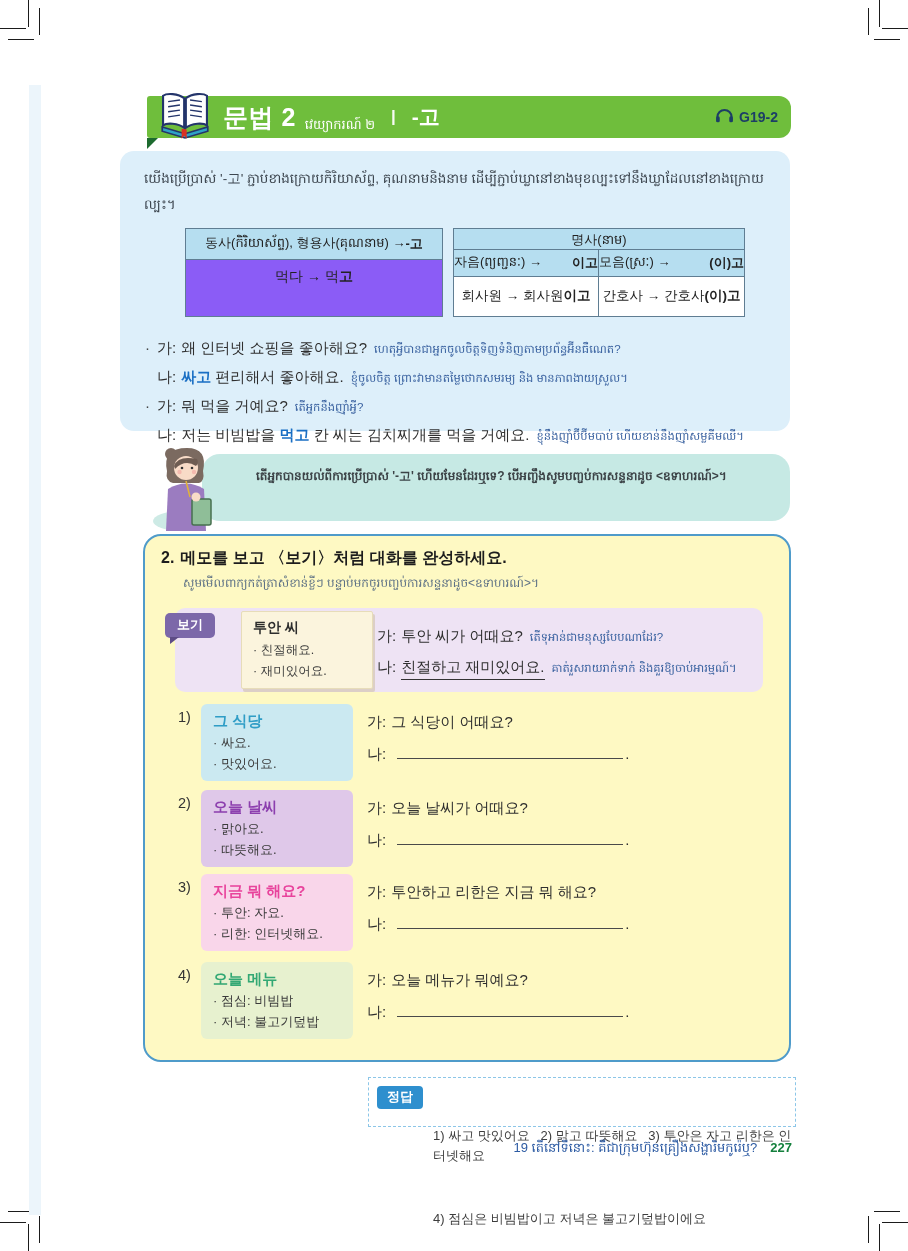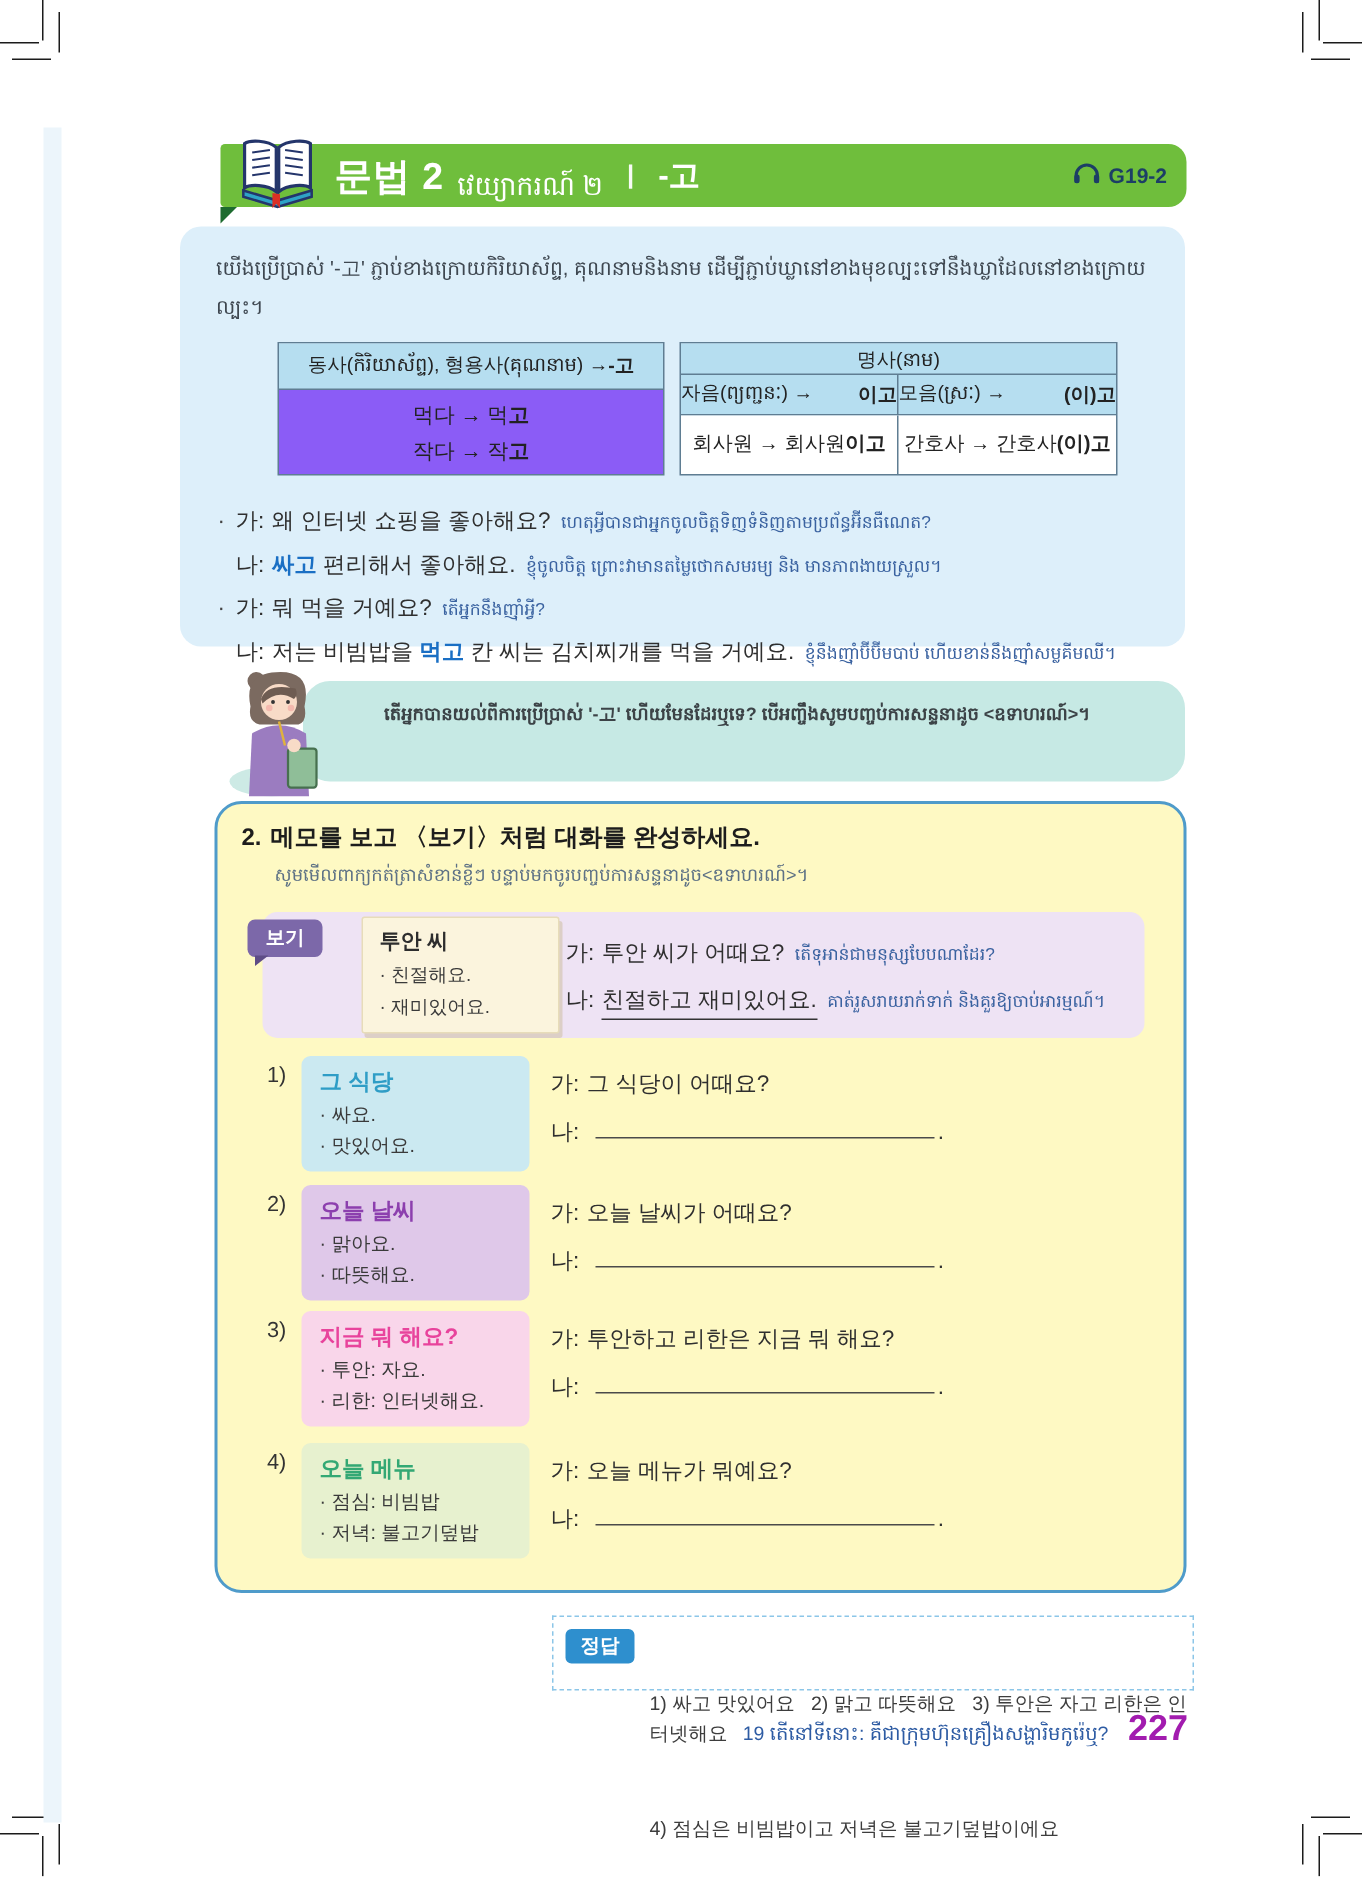--- a/index.html
+++ b/index.html
@@ -14,21 +14,21 @@
   .edge-strip { position:absolute; left:29px; top:85px; width:12px; height:1130px; background:#ecf5fb; }
 
   
   .banner { position:absolute; left:147px; top:96px; width:644px; height:42px;
             background:#6fbe3c; border-radius:3px 12px 12px 3px; display:flex; align-items:center;
             color:#fff; padding-left:76px; }
   .banner-fold { position:absolute; left:147px; top:138px; width:0; height:0;
                  border-top:11px solid #1d6b2f; border-right:11px solid transparent; }
   .book-icon { position:absolute; left:11px; top:-5px; }
   .b-title { font-size:25px; font-weight:bold; letter-spacing:0.5px; }
-  .b-sub { font-size:18px; margin-left:9px; margin-top:16px; }
+  .b-sub { font-size:13px; margin-left:9px; margin-top:16px; }
   .b-div { font-size:17px; margin:0 16px; opacity:.95; font-weight:bold; }
   .b-target { font-size:21px; font-weight:bold; }
   .audio { position:absolute; right:13px; top:0; height:100%; display:flex; align-items:center; gap:5px;
            color:#1c3e66; font-weight:bold; font-size:14px; cursor:pointer; }
 
   
   .intro { position:absolute; left:120px; top:151px; width:670px; height:280px;
            background:#ddeffa; border-radius:14px; padding:15px 22px 0 24px; }
   .intro-desc { font-size:13.5px; color:#3e4750; line-height:1.95; }
   .tables { display:flex; gap:10px; margin:9px 0 0 41px; }
@@ -98,21 +98,21 @@
              border:1.5px dashed #8cc6e8; background:#fff; }
   .ans-chip { position:absolute; left:8px; top:8px; background:#2e8fce; color:#fff; font-size:13px;
               font-weight:bold; padding:2px 10px 3px; border-radius:4px; }
   .ans-text { position:absolute; left:64px; top:6px; font-size:13px; color:#3d3d3d;
               line-height:1.6; white-space:pre-wrap; }
 
   
   .footer { position:absolute; left:290px; top:1139px; width:502px; display:flex;
             justify-content:flex-end; align-items:baseline; gap:13px; }
   .footer-km { font-size:13px; color:#2d5ba3; }
-  .footer-page { font-size:24px; font-weight:bold; color:#a21caf; }
+  .footer-page { font-size:13px; font-weight:bold; color:#15803d; }
 </style>
 </head>
 <body>
 
 <div class="page">
 
   <div class="cm" style="left:28px;top:0;width:1px;height:27px"></div>
   <div class="cm" style="left:39px;top:8px;width:1px;height:27px"></div>
   <div class="cm" style="left:0;top:28px;width:26px;height:1px"></div>
   <div class="cm" style="left:8px;top:39px;width:26px;height:1px"></div>
@@ -163,21 +163,20 @@
     <div class="intro-desc">យើងប្រើប្រាស់ '-고' ភ្ជាប់ខាងក្រោយកិរិយាស័ព្ទ, គុណនាមនិងនាម ដើម្បីភ្ជាប់ឃ្លានៅខាងមុខល្បះទៅនឹងឃ្លាដែលនៅខាងក្រោយល្បះ។</div>
 
     <div class="tables">
       <div class="tbl tbl-l">
         <div class="hd">
           <span>동사(កិរិយាស័ព្ទ), 형용사(គុណនាម) → </span>
             <span class="bold">-고</span>
         </div>
         <div class="bd">
           <div><span>먹다 → 먹</span><span class="bold">고</span></div>
-          <div><span>작다 → 작</span><span class="bold">고</span></div>
         </div>
       </div>
 
       <div class="tbl tbl-r">
         <div class="hd1">명사(នាម)</div>
         <div class="hd2">
           <div>
               <span>자음(ព្យញ្ជនៈ) → </span>
               <span class="bold">이고</span>
             </div>

